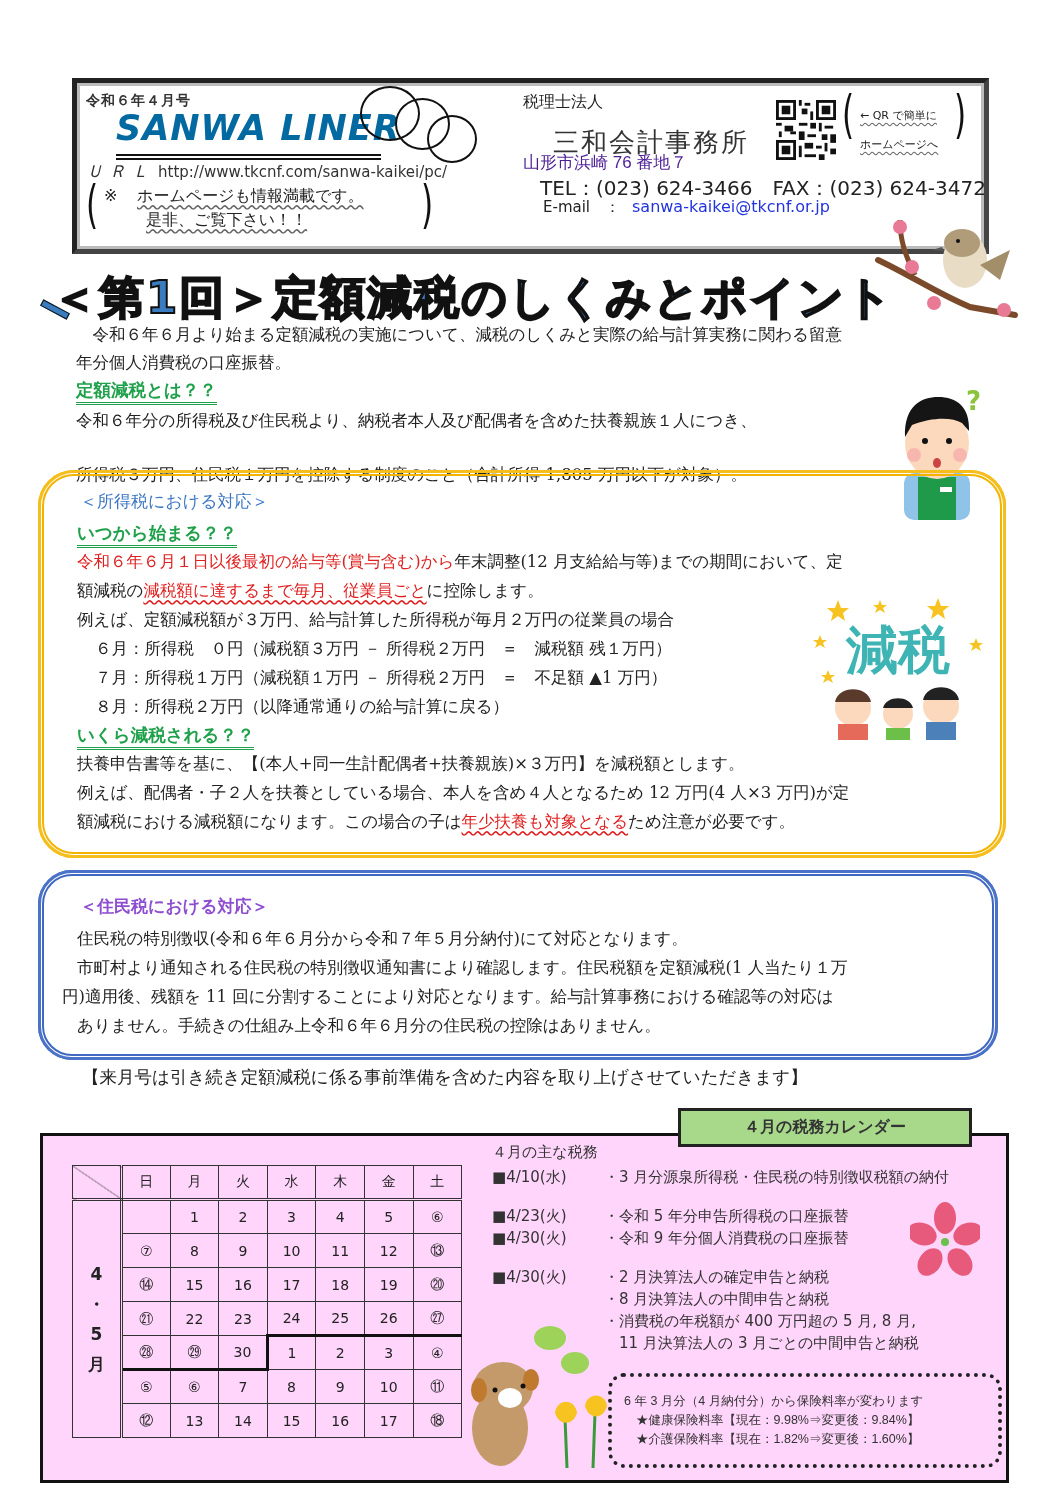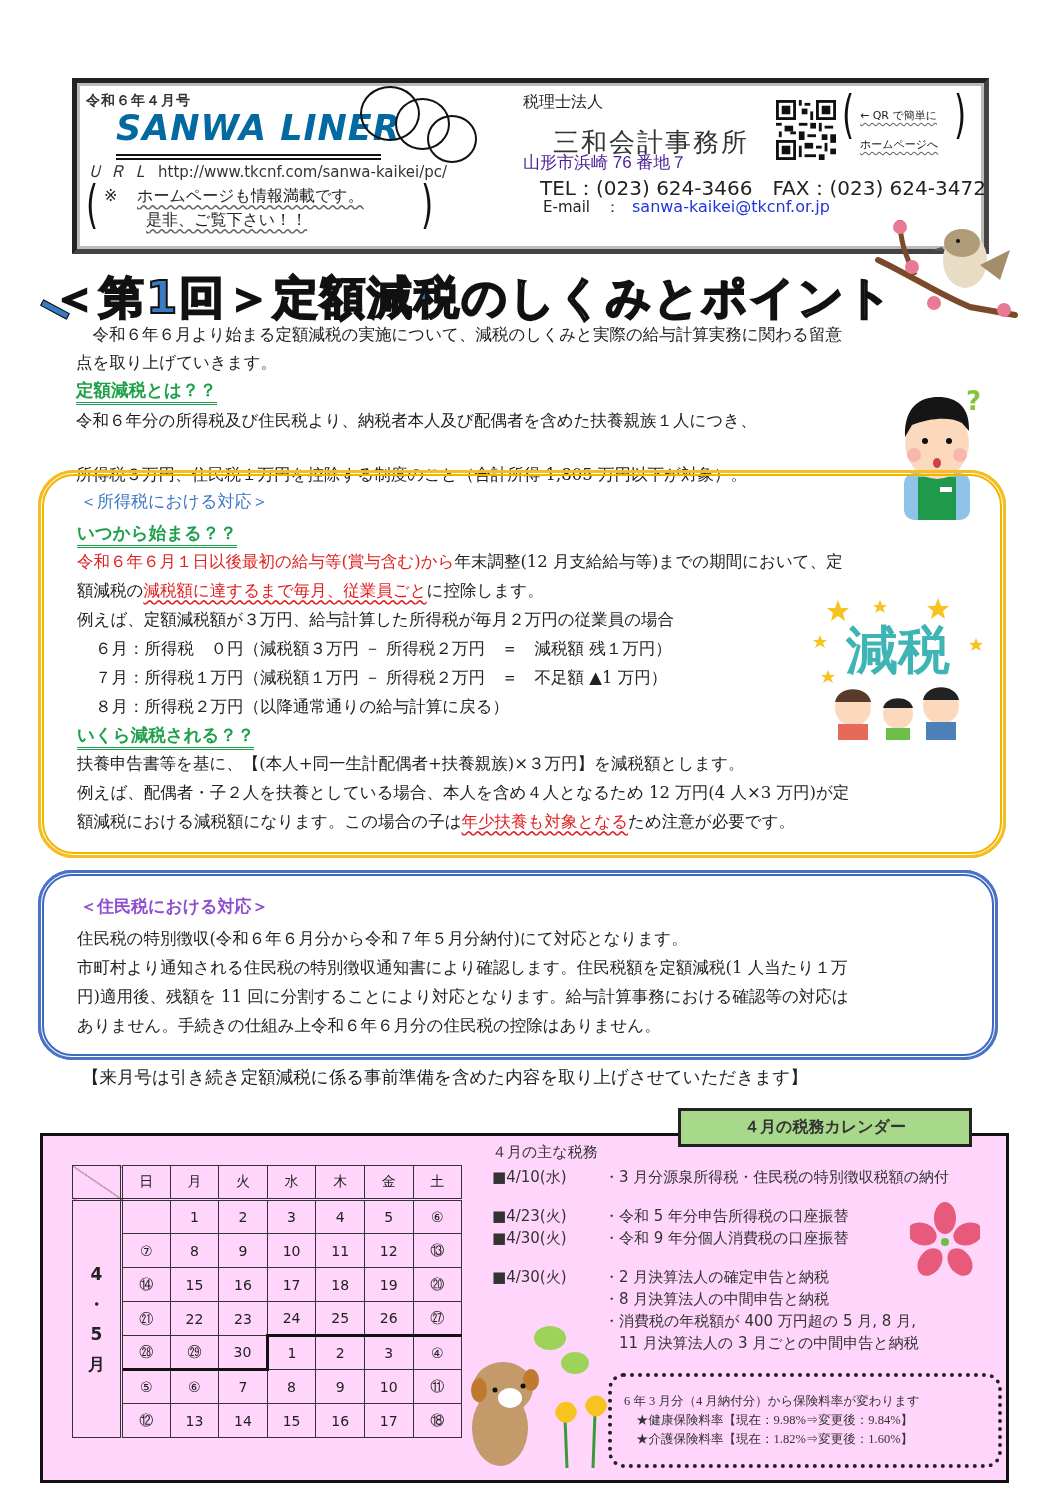--- a/index.html
+++ b/index.html
@@ -95,21 +95,21 @@
   table.cal tr.header-row td { border-bottom: 3px double #333; }
   .thick-l { border-left: 3px solid #111 !important; }
   .thick-b { border-bottom: 3px solid #111 !important; }
 
   .tax-list { font-family: "DejaVu Sans", sans-serif; font-size: 15px; color: #333; line-height: 20px; white-space: nowrap; }
   .tax-date { display: inline-block; width: 112px; }
   .dotted-box {
     left: 608px; top: 1373px; width: 394px; height: 95px;
     border: 4px dotted #222; border-radius: 16px;
   }
-  .rate-text { font-family: Liberation Serif, serif; font-size: 12.5px; color: #333; line-height: 18px; white-space: nowrap; }
+  .rate-text { font-family: Liberation Sans, sans-serif; font-size: 12.5px; color: #333; line-height: 18px; white-space: nowrap; }
 </style>
 </head>
 <body>
 
 <div class="abs header-frame"></div>
 <div class="abs issue-date">令和６年４月号</div>
 <div class="abs brand-title">SANWA LINER</div>
 <div class="abs brand-underline"></div>
 <div class="abs ring" style="left:360px;top:86px;width:60px;height:55px;"></div>
 <div class="abs ring" style="left:395px;top:98px;width:55px;height:52px;"></div>
@@ -188,21 +188,21 @@
     <path d="M110 50 L140 35 L130 65 Z" fill="#a38e6a"></path>
     <path d="M72 32 L62 35 L74 36 Z" fill="#555"></path>
     <circle cx="88" cy="26" r="2" fill="#111"></circle>
   </svg>
 </div>
 
 <div class="abs title-bar"></div>
 <div class="abs main-title">＜第1回＞定額減税のしくみとポイント</div>
 
 <div class="abs body-text" style="left:76px;top:320px;">　令和６年６月より始まる定額減税の実施について、減税のしくみと実際の給与計算実務に関わる留意</div>
-<div class="abs body-text" style="left:76px;top:348px;">点を取り上げていきます。</div>
+<div class="abs body-text" style="left:76px;top:348px;">年分個人消費税の口座振替。</div>
 <div class="abs green-head" style="left:76px;top:378px;">定額減税とは？？</div>
 <div class="abs body-text" style="left:76px;top:406px;">令和６年分の所得税及び住民税より、納税者本人及び配偶者を含めた扶養親族１人につき、</div>
 <div class="abs body-text" style="left:76px;top:440px;margin-top:20px;">所得税３万円、住民税１万円を控除する制度のこと（合計所得 1,805 万円以下が対象）。</div>
 
 <div class="abs" style="left:892px;top:375px;width:90px;height:145px;">
   <svg width="90" height="145" viewBox="0 0 90 145">
     <rect x="12" y="98" width="66" height="47" rx="10" fill="#8fc3e8"></rect>
     <rect x="26" y="102" width="38" height="43" fill="#1e9a4a"></rect>
     <rect x="48" y="112" width="12" height="5" fill="#fff"></rect>
     <ellipse cx="45" cy="68" rx="32" ry="36" fill="#fcd9bd"></ellipse>
@@ -256,21 +256,21 @@
     <circle cx="133" cy="116" r="18" fill="#fcd9bd"></circle>
       <path d="M115 110 C118 93 148 93 151 110 Z" fill="#222"></path>
     <rect x="118" y="132" width="30" height="18" fill="#4b80b8"></rect>
   </svg>
 </div>
 
 <div class="abs blue-box"></div>
 <div class="abs purple-subtitle" style="left:80px;top:895px;">＜住民税における対応＞</div>
 <div class="abs body-text" style="left:77px;top:924px;">住民税の特別徴収(令和６年６月分から令和７年５月分納付)にて対応となります。</div>
 <div class="abs body-text" style="left:77px;top:953px;">市町村より通知される住民税の特別徴収通知書により確認します。住民税額を定額減税(1 人当たり１万</div>
-<div class="abs body-text" style="left:77px;top:982px;text-align:center;">円)適用後、残額を 11 回に分割することにより対応となります。給与計算事務における確認等の対応は</div>
+<div class="abs body-text" style="left:62px;top:982px;text-align:center;">円)適用後、残額を 11 回に分割することにより対応となります。給与計算事務における確認等の対応は</div>
 <div class="abs body-text" style="left:77px;top:1011px;">ありません。手続きの仕組み上令和６年６月分の住民税の控除はありません。</div>
 
 <div class="abs next-month">【来月号は引き続き定額減税に係る事前準備を含めた内容を取り上げさせていただきます】</div>
 
 <div class="abs cal-frame"></div>
 <div class="abs cal-banner">４月の税務カレンダー</div>
 
 <table class="cal">
   <tbody>
       <tr class="header-row">

